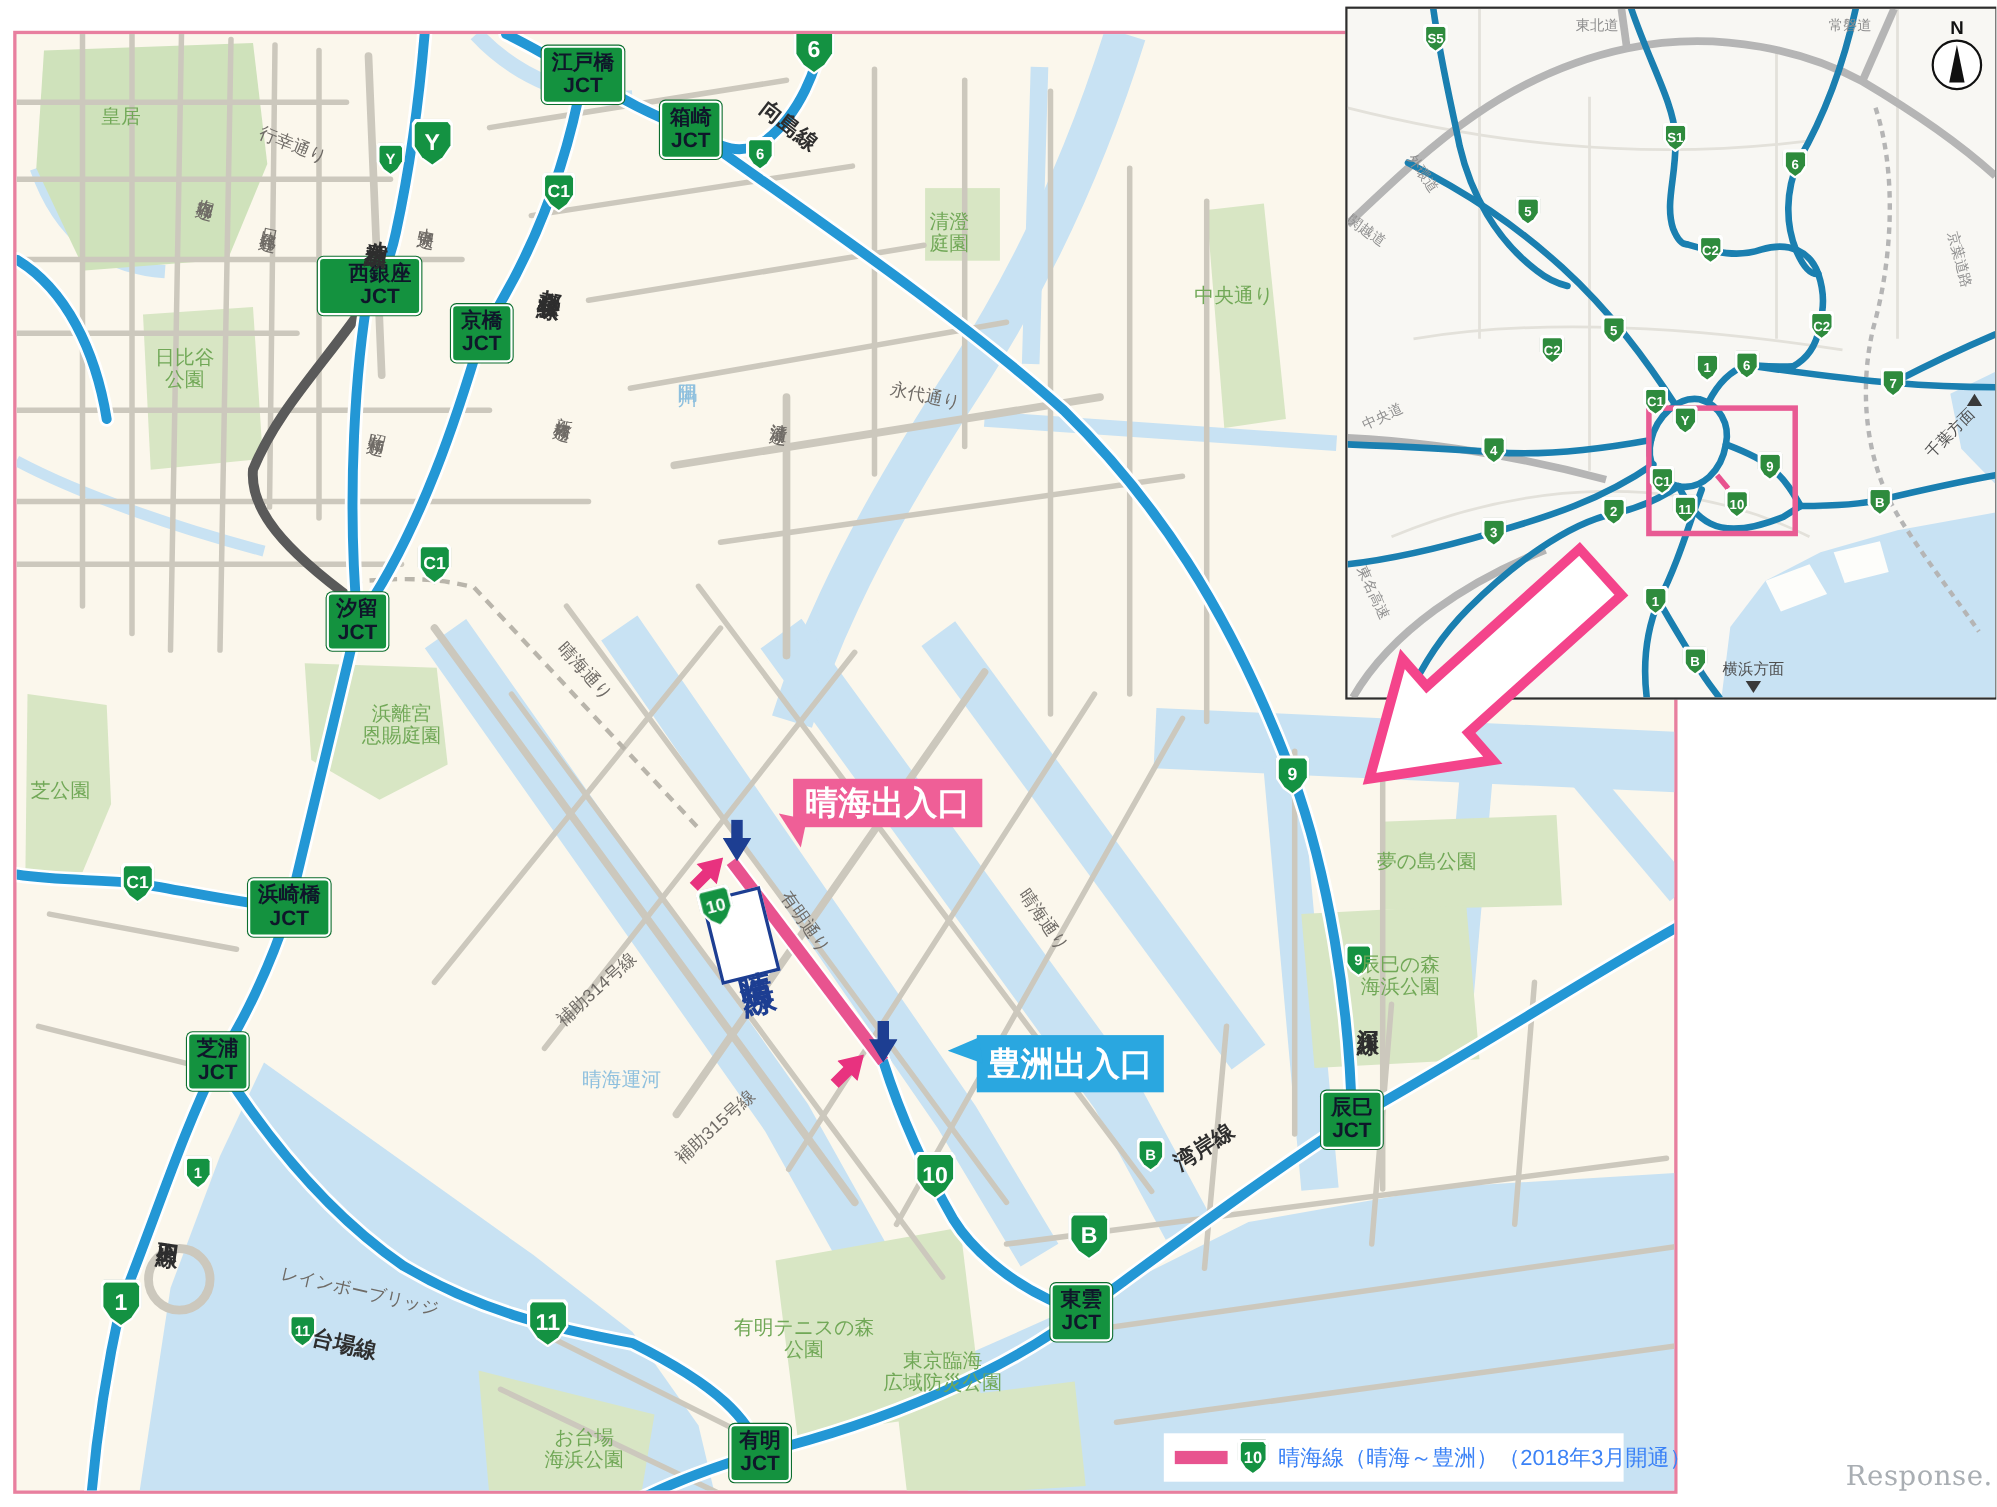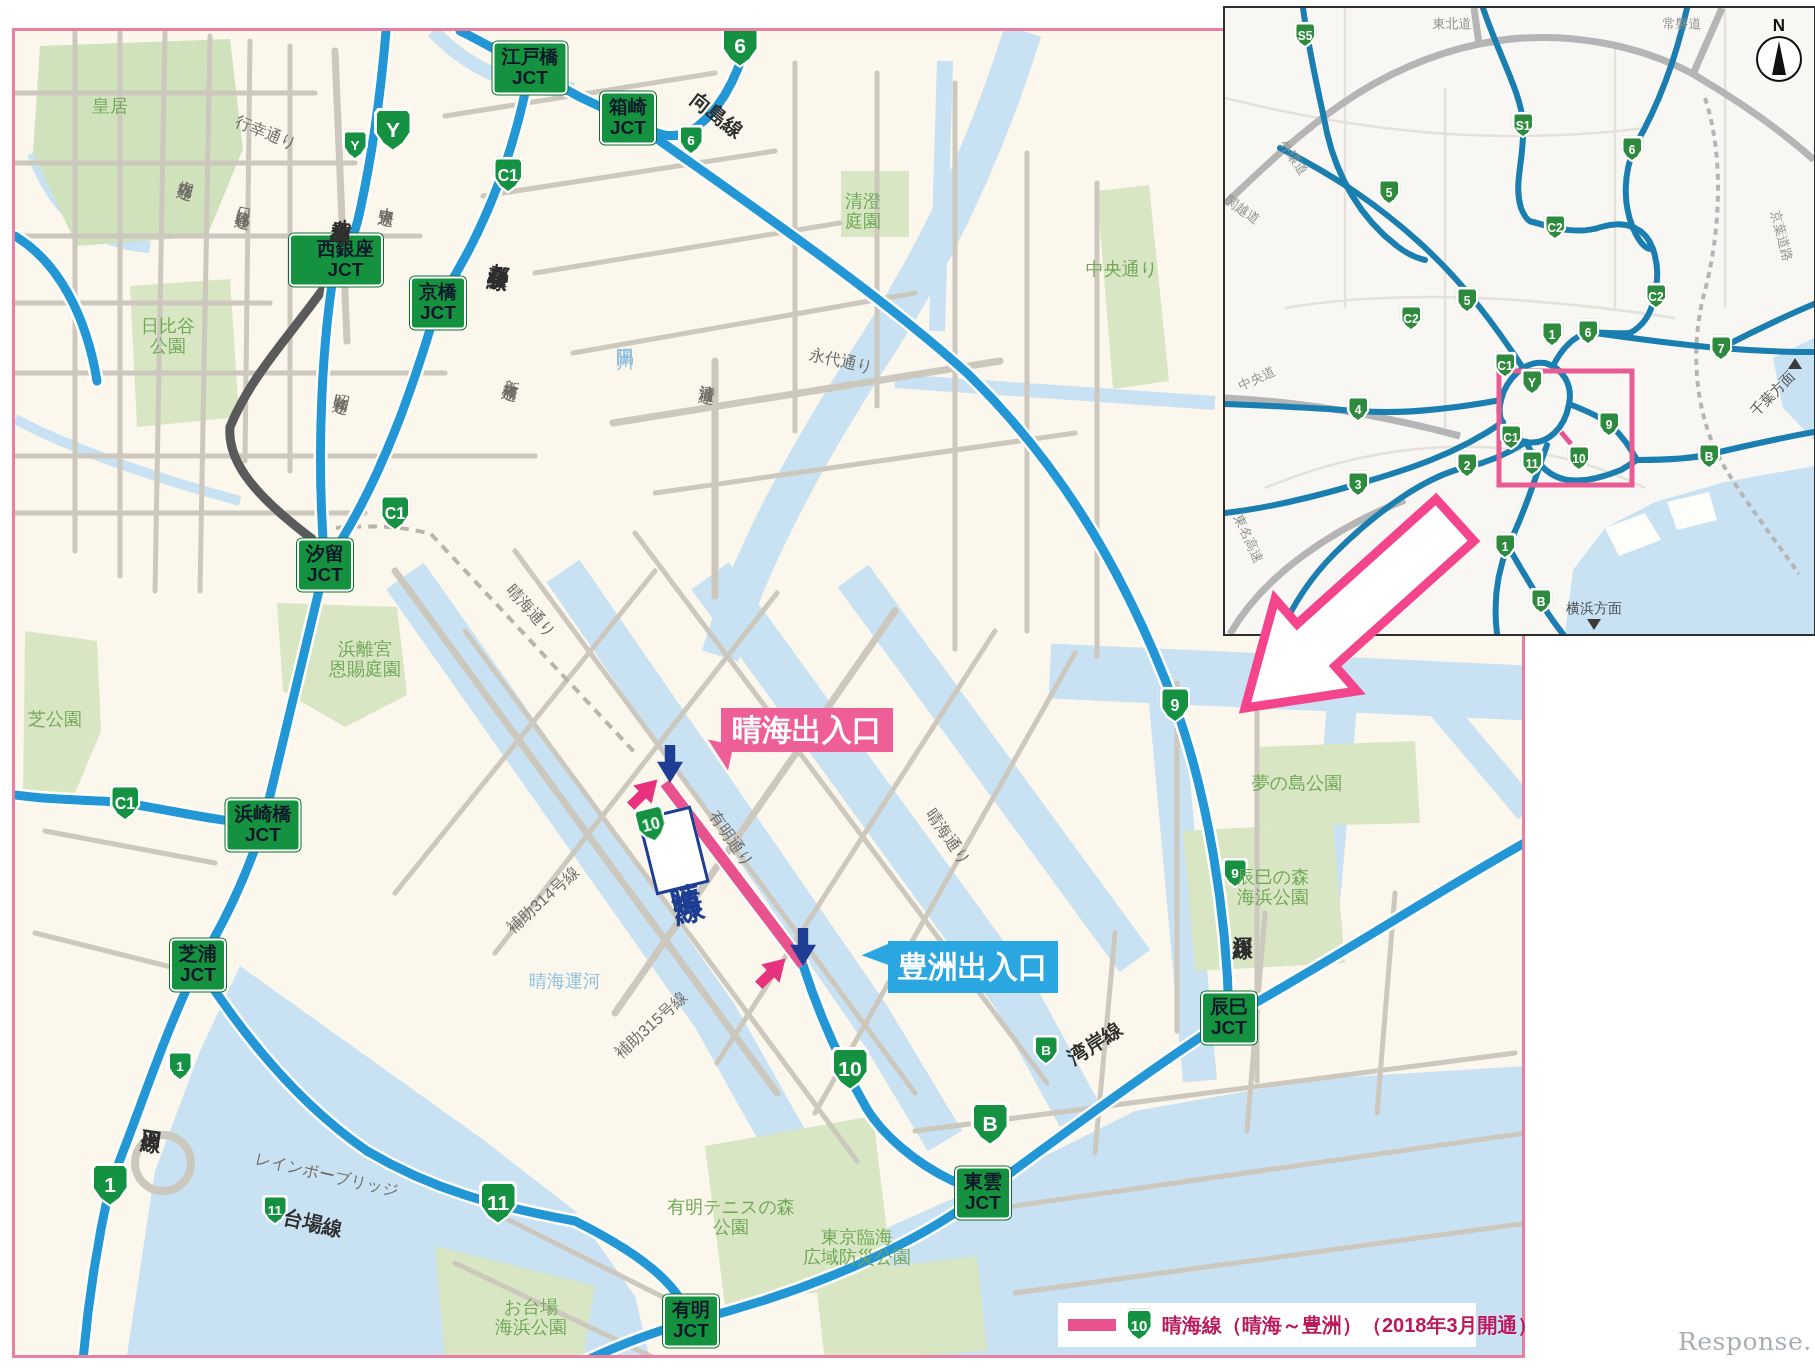--- a/index.html
+++ b/index.html
@@ -59,21 +59,21 @@
   #compass{position:absolute;left:531px;top:8px;width:46px;text-align:center;}
   #compass .nletter{font-weight:bold;font-size:17px;color:#111;}
   #compass .circ{width:42px;height:42px;border:2px solid #111;border-radius:50%;margin:0 auto;position:relative;background:#fff;}
   #compass .needle{position:absolute;left:50%;top:3px;transform:translateX(-50%);
       width:0;height:0;border-left:7px solid transparent;border-right:7px solid transparent;border-bottom:34px solid #111;}
   
   #overlay{position:absolute;left:0;top:0;z-index:20;pointer-events:none;}
   #legend{position:absolute;left:1058px;top:1303px;width:418px;height:44px;background:#fff;z-index:5;
     display:flex;align-items:center;gap:9px;padding:0 10px;box-sizing:border-box;}
   #legend .swatch{width:48px;height:12px;background:#e8538f;flex:0 0 auto;}
-  #legend .ltext{font-size:20px;color:#be185d;font-weight:bold;white-space:nowrap;}
+  #legend .ltext{font-size:20px;color:#3b82f6;font-weight:normal;white-space:nowrap;}
   #legend .shield{position:relative;transform:none;flex:0 0 auto;}
   #watermark{position:absolute;left:1678px;top:1327px;z-index:30;color:#a9aeb3;font-size:25px;
     font-family:"DejaVu Serif","Liberation Serif",serif;letter-spacing:0.5px;}
 </style>
 </head>
 <body>
 
 <div id="stage">
 
   <div id="main-map">

